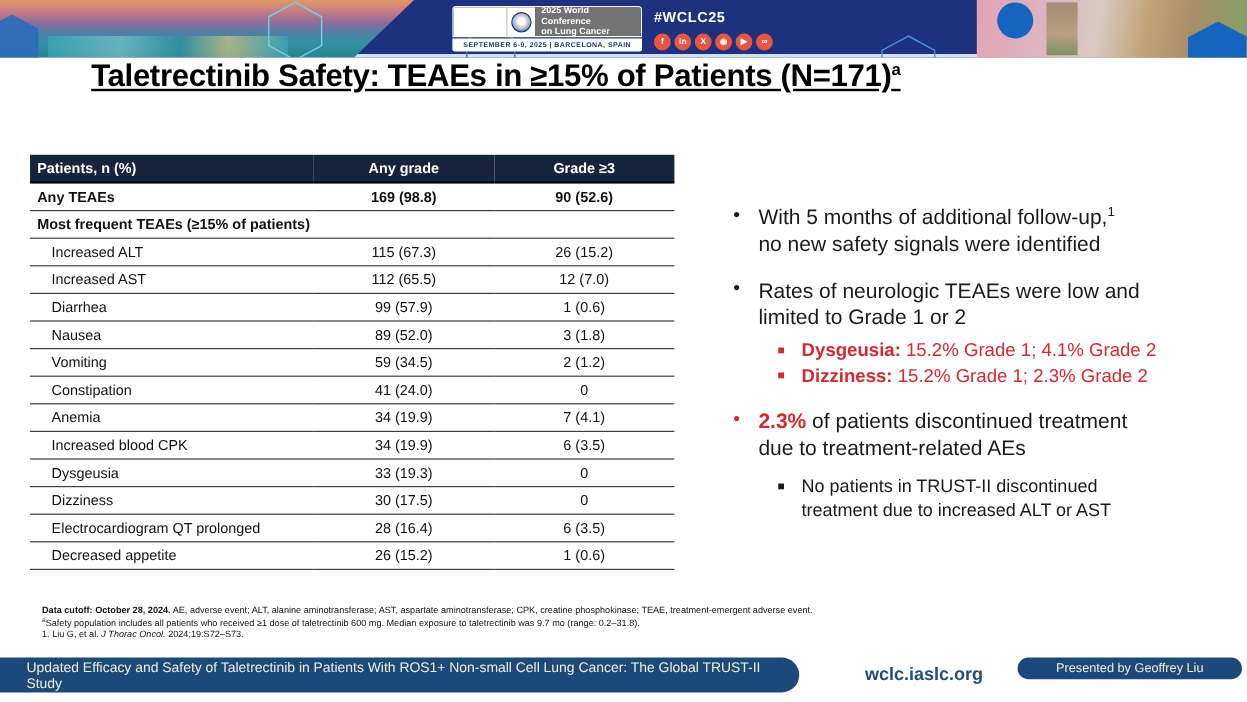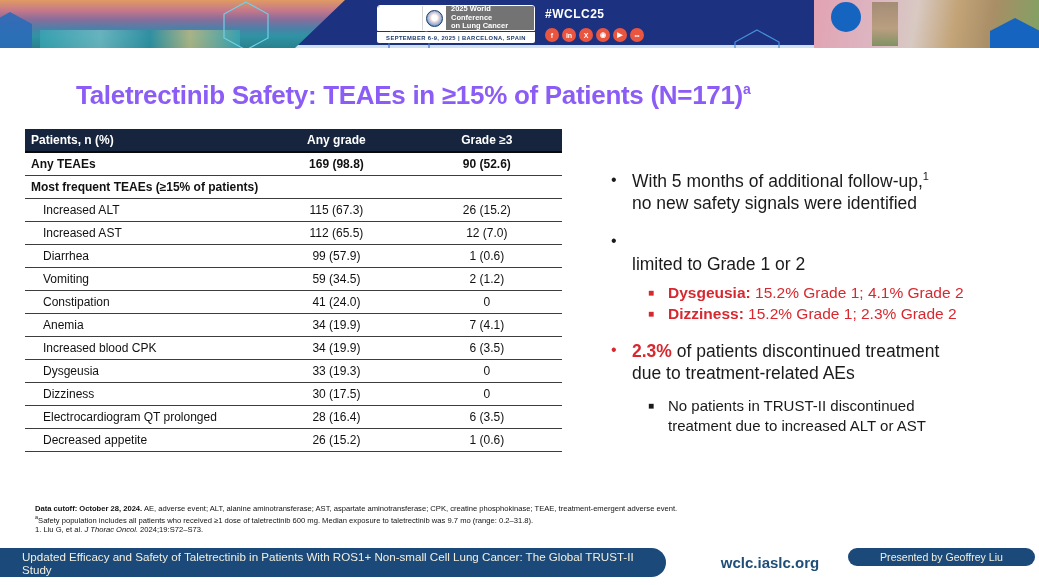--- a/index.html
+++ b/index.html
@@ -36,21 +36,21 @@
   .logo-conf1 { font-size:7.5px; font-weight:700; line-height:1.15; }
   .logo-conf2 { font-size:7.5px; font-weight:700; line-height:1.15; }
   .logo-date { height:11px; background:#ffffff; border-radius:0 0 2px 2px; margin-top:1px;
     display:flex; align-items:center; justify-content:center;
     font-size:5.8px; font-weight:700; color:#1b3a6b; letter-spacing:.4px; }
   .hashtag { position:absolute; left:545px; top:7px; color:#ffffff; font-size:12px; font-weight:800; letter-spacing:.5px; }
   .social-row { position:absolute; left:545px; top:28px; display:flex; gap:3px; }
   .social-dot { width:14px; height:14px; border-radius:50%; background:#ea5540; color:#ffffff;
     font-size:7px; font-weight:700; display:flex; align-items:center; justify-content:center; cursor:pointer; }
   
-  .page-title { position:absolute; left:76px; top:80px; font-size:26px; font-weight:700; color:#8b5cf6; letter-spacing:-.3px; }
+  .page-title { position:absolute; left:76px; top:48px; font-size:26px; font-weight:700; color:#000000; letter-spacing:-.3px;text-decoration:underline; }
   .page-title sup { font-size:14px; font-weight:700; }
   
   .teae-table { position:absolute; left:25px; top:129px; width:537px; border-collapse:collapse; }
   .teae-table th { background:#16243e; color:#ffffff; font-size:12px; font-weight:700; height:23px; padding:2px 6px; }
   .teae-table th.c-label { text-align:left; }
   .teae-table th.c-num { text-align:center; }
   .teae-table td { font-size:12px; color:#111111; height:23px; padding:2px 6px; border-bottom:1.5px solid #3d3d3d; }
   .teae-table td.c-label { text-align:left; }
   .teae-table td.c-num { text-align:center; }
   .teae-table td.indent { padding-left:18px; }
@@ -154,20 +154,25 @@
           <td class="c-label indent">Increased AST</td>
           <td class="c-num">112 (65.5)</td>
           <td class="c-num">12 (7.0)</td>
         </tr>
         <tr>
           <td class="c-label indent">Diarrhea</td>
           <td class="c-num">99 (57.9)</td>
           <td class="c-num">1 (0.6)</td>
         </tr>
         <tr>
+          <td class="c-label indent">Nausea</td>
+          <td class="c-num">89 (52.0)</td>
+          <td class="c-num">3 (1.8)</td>
+        </tr>
+        <tr>
           <td class="c-label indent">Vomiting</td>
           <td class="c-num">59 (34.5)</td>
           <td class="c-num">2 (1.2)</td>
         </tr>
         <tr>
           <td class="c-label indent">Constipation</td>
           <td class="c-num">41 (24.0)</td>
           <td class="c-num">0</td>
         </tr>
         <tr>
@@ -203,21 +208,21 @@
       </tbody>
   </table>
 
   <div class="bullets">
     <div class="bullet">
       <span class="dot">•</span>
       <span class="btxt"><span>With 5 months of additional follow-up,</span><sup style="font-size:11px">1</sup><br><span>no new safety signals were identified</span></span>
     </div>
     <div class="bullet">
       <span class="dot">•</span>
-      <span class="btxt"><br><span>limited to Grade 1 or 2</span></span>
+      <span class="btxt"><span>Rates of neurologic TEAEs were low and</span><br><span>limited to Grade 1 or 2</span></span>
     </div>
     <div class="sub-bullets">
       <div class="sub-bullet">
         <span class="sq red">■</span>
         <span class="stxt"><span class="red-bold">Dysgeusia:</span><span class="red"> 15.2% Grade 1; 4.1% Grade 2</span></span>
       </div>
       <div class="sub-bullet">
         <span class="sq red">■</span>
         <span class="stxt"><span class="red-bold">Dizziness:</span><span class="red"> 15.2% Grade 1; 2.3% Grade 2</span></span>
       </div>

